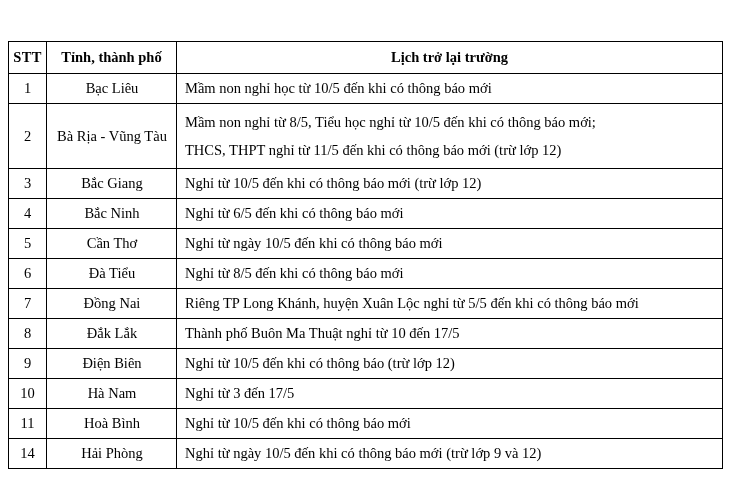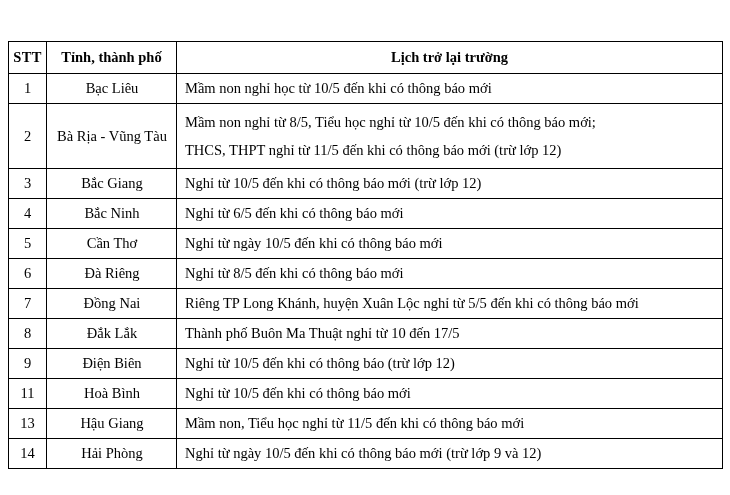--- a/index.html
+++ b/index.html
@@ -115,21 +115,21 @@
       </tr>
       <tr>
         <td class="c-stt">5</td>
         <td class="c-prov">Cần Thơ</td>
         <td class="c-sched">
           <span class="line">Nghỉ từ ngày 10/5 đến khi có thông báo mới</span>
         </td>
       </tr>
       <tr>
         <td class="c-stt">6</td>
-        <td class="c-prov">Đà Riêng</td>
+        <td class="c-prov">Đà Tiểu</td>
         <td class="c-sched">
           <span class="line">Nghỉ từ 8/5 đến khi có thông báo mới</span>
         </td>
       </tr>
       <tr>
         <td class="c-stt">7</td>
         <td class="c-prov">Đồng Nai</td>
         <td class="c-sched">
           <span class="line">Riêng TP Long Khánh, huyện Xuân Lộc nghỉ từ 5/5 đến khi có thông báo mới</span>
         </td>
@@ -142,31 +142,31 @@
         </td>
       </tr>
       <tr>
         <td class="c-stt">9</td>
         <td class="c-prov">Điện Biên</td>
         <td class="c-sched">
           <span class="line">Nghỉ từ 10/5 đến khi có thông báo (trừ lớp 12)</span>
         </td>
       </tr>
       <tr>
+        <td class="c-stt">10</td>
+        <td class="c-prov">Hà Nam</td>
+        <td class="c-sched">
+          <span class="line">Nghỉ từ 3 đến 17/5</span>
+        </td>
+      </tr>
+      <tr>
         <td class="c-stt">11</td>
         <td class="c-prov">Hoà Bình</td>
         <td class="c-sched">
           <span class="line">Nghỉ từ 10/5 đến khi có thông báo mới</span>
-        </td>
-      </tr>
-      <tr>
-        <td class="c-stt">13</td>
-        <td class="c-prov">Hậu Giang</td>
-        <td class="c-sched">
-          <span class="line">Mầm non, Tiểu học nghỉ từ 11/5 đến khi có thông báo mới</span>
         </td>
       </tr>
       <tr>
         <td class="c-stt">14</td>
         <td class="c-prov">Hải Phòng</td>
         <td class="c-sched">
           <span class="line">Nghỉ từ ngày 10/5 đến khi có thông báo mới (trừ lớp 9 và 12)</span>
         </td>
       </tr>
     </tbody>

